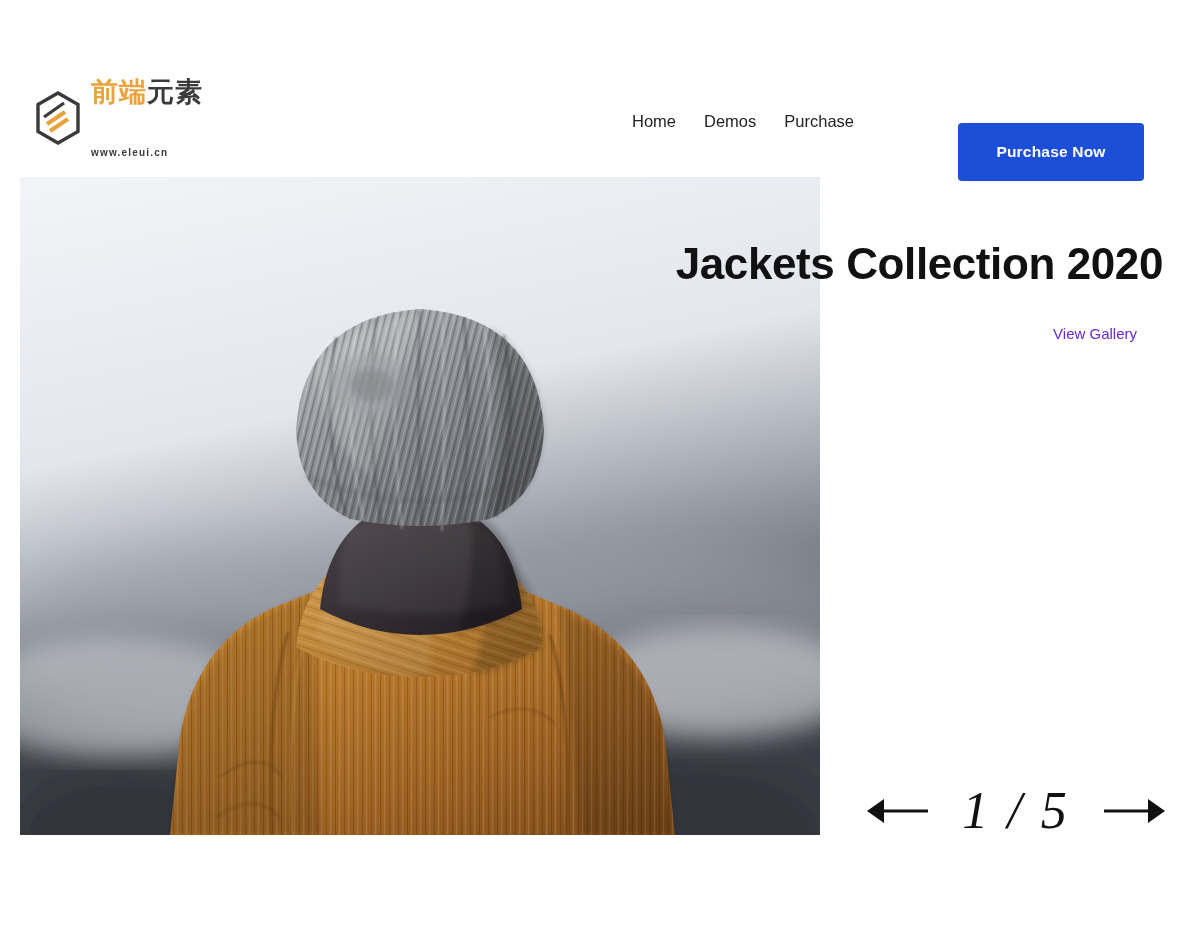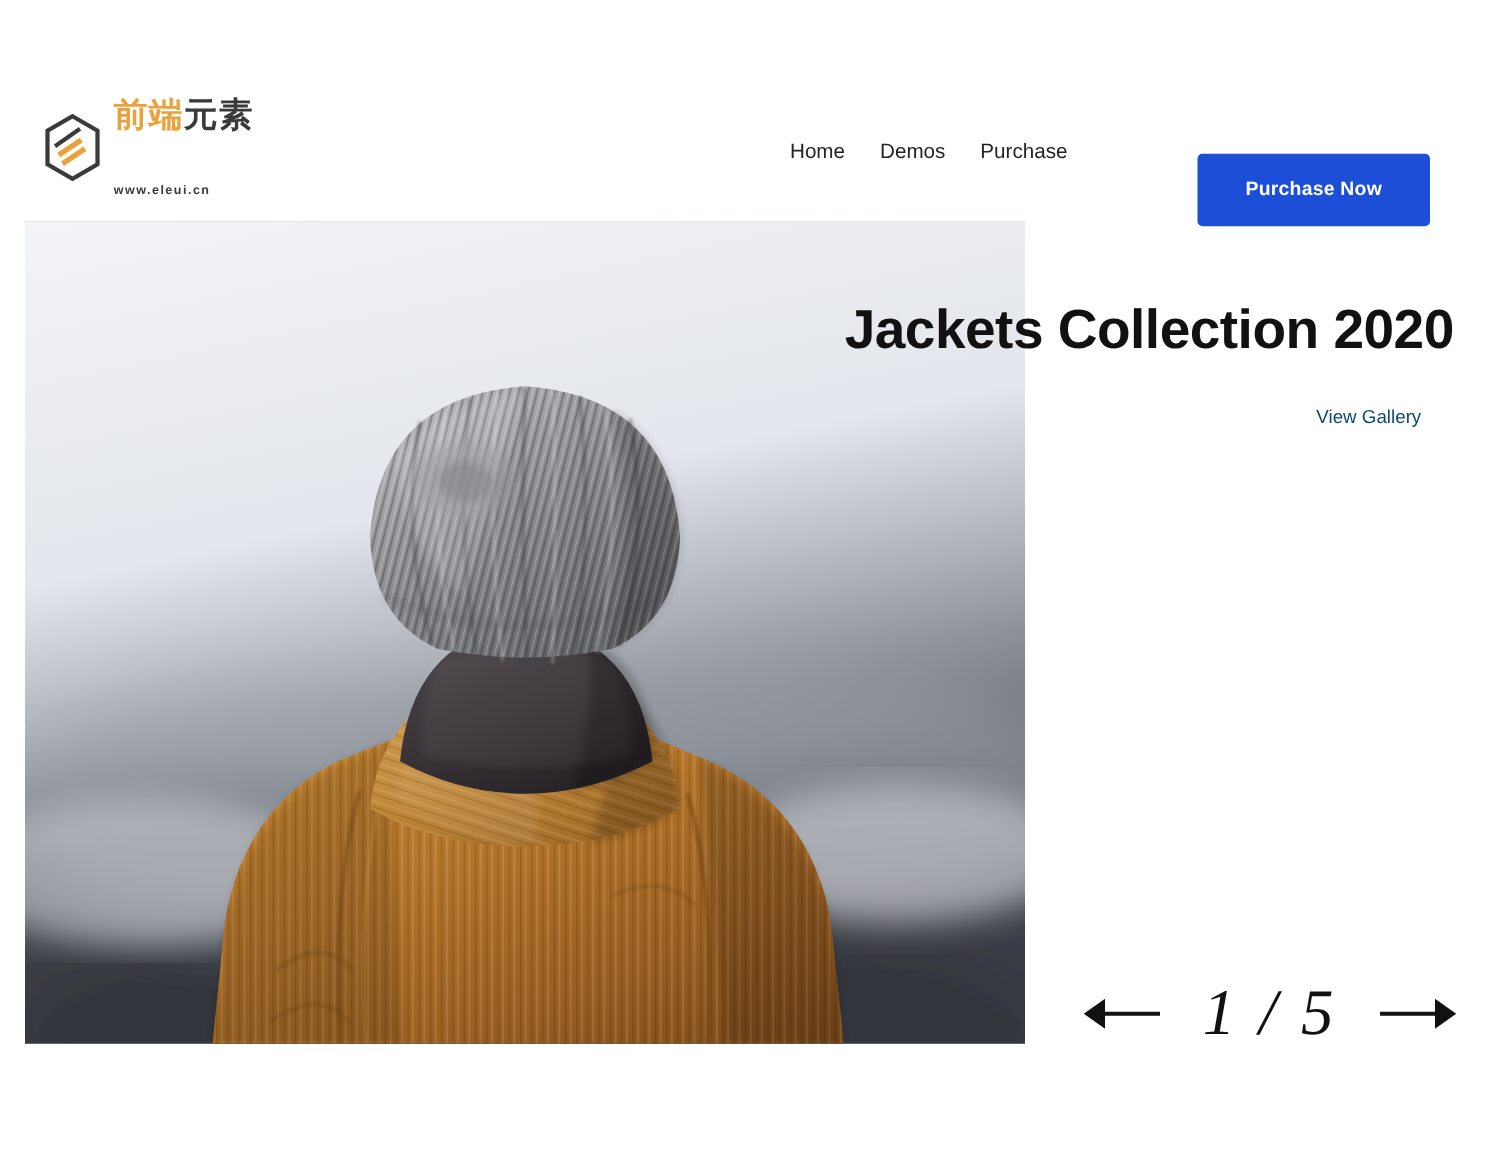--- a/index.html
+++ b/index.html
@@ -143,21 +143,21 @@
   .hero-gallery {
     position: absolute;
     left: 0;
     top: 148px;
     width: 1137px;
     text-align: right;
   }
 
   .hero-gallery a {
     font-size: 15px;
-    color: #0c4a6e;
+    color: #6d28d9;
     text-decoration: none;
     cursor: pointer;
   }
 
   
   .pager {
     position: absolute;
     left: 866px;
     top: 742px;
     width: 300px;

